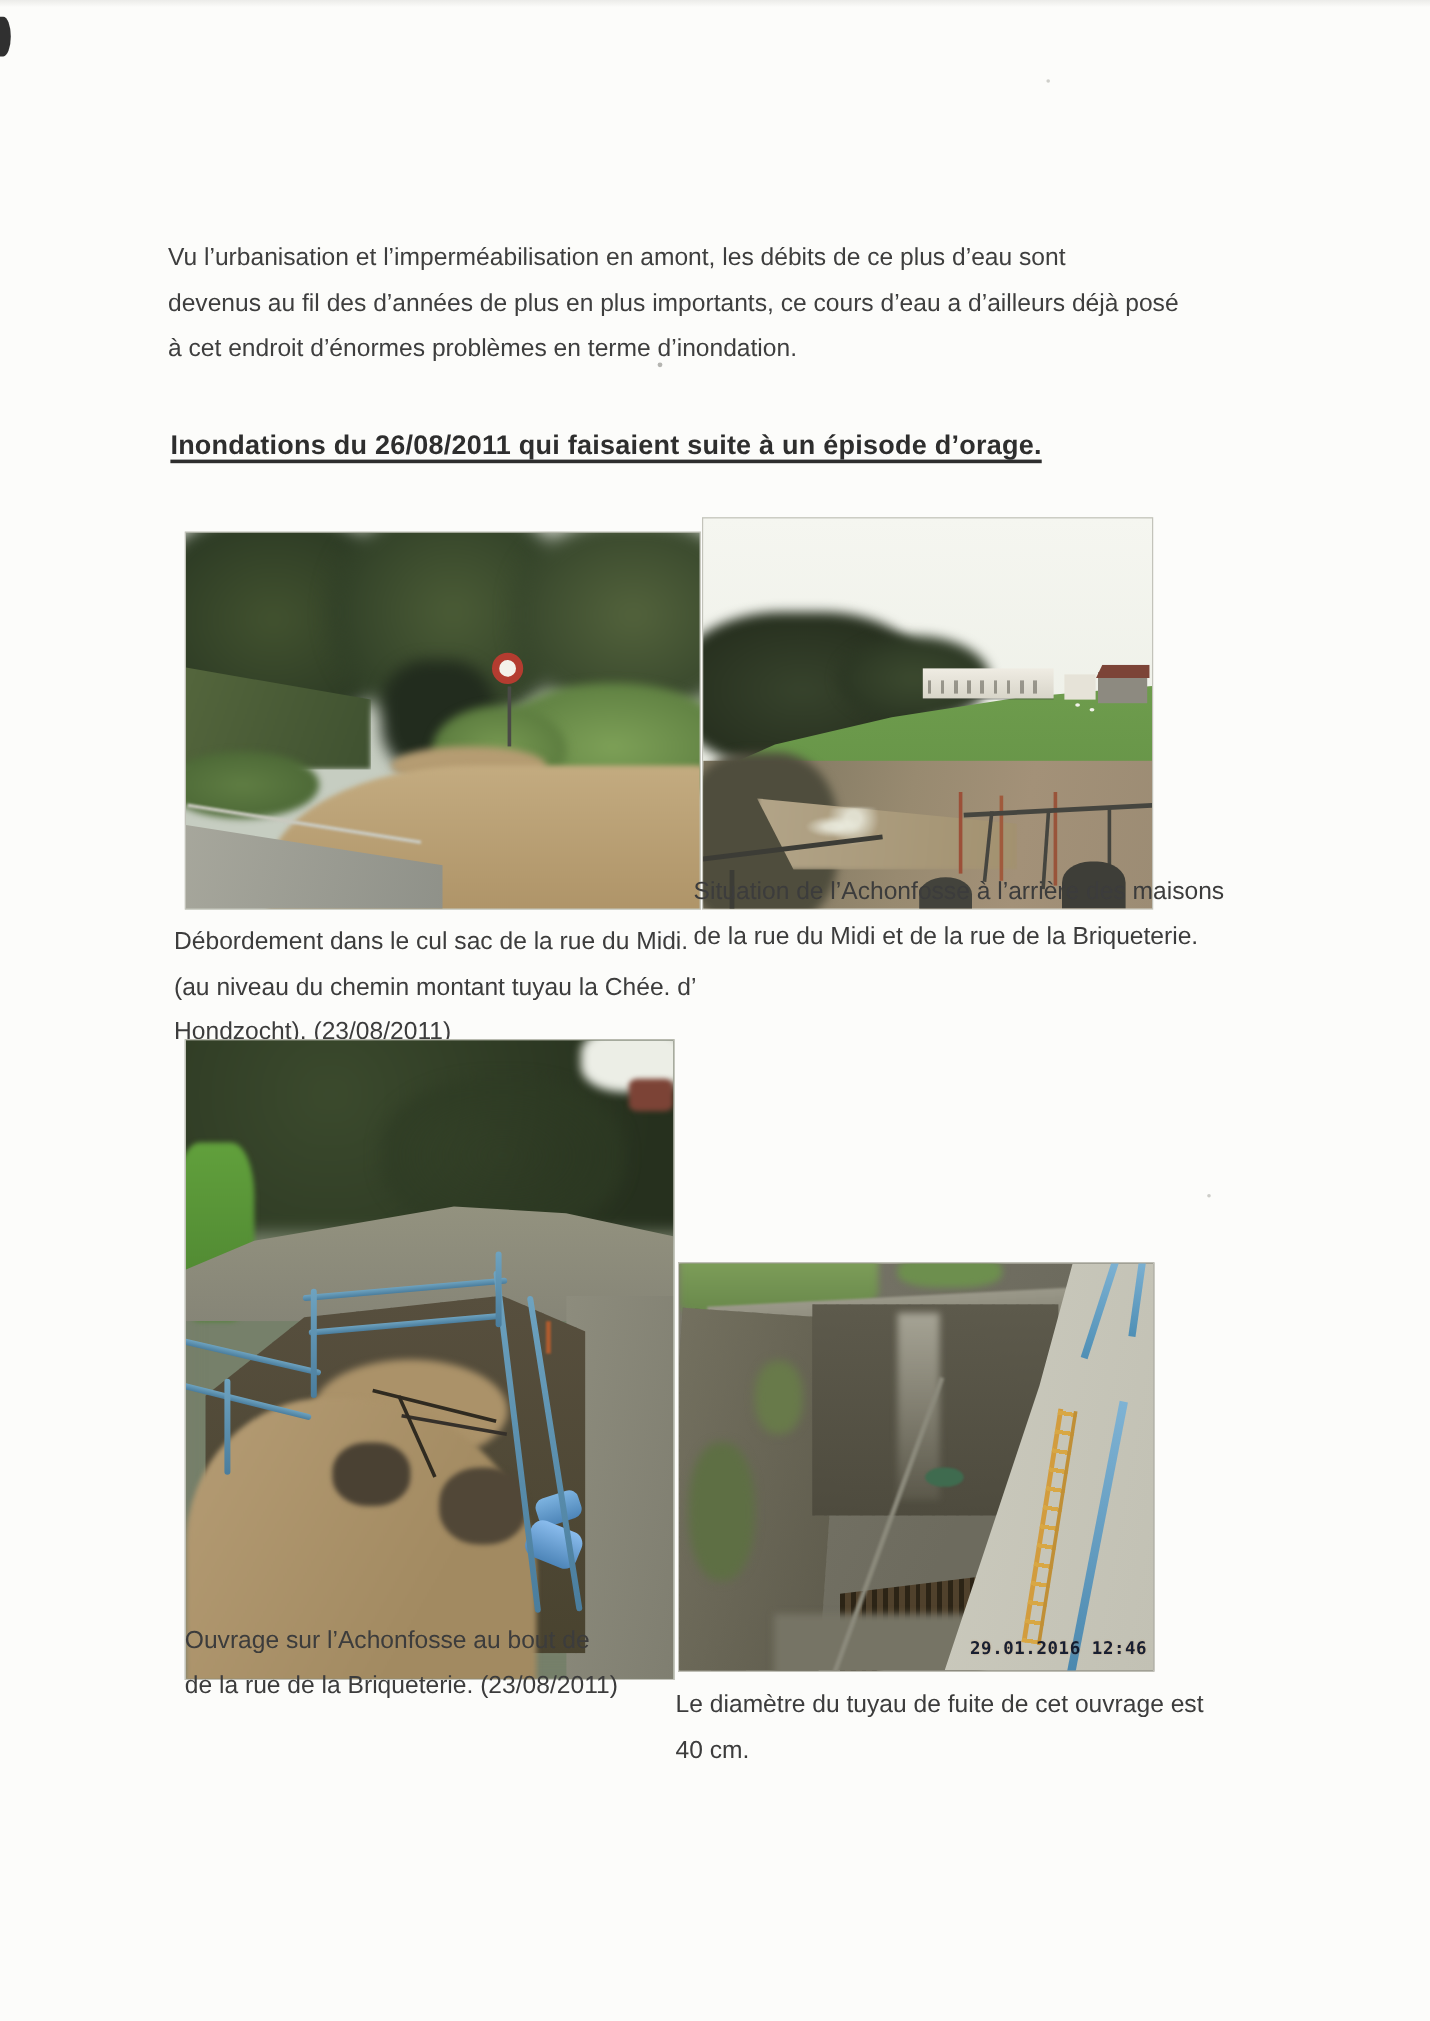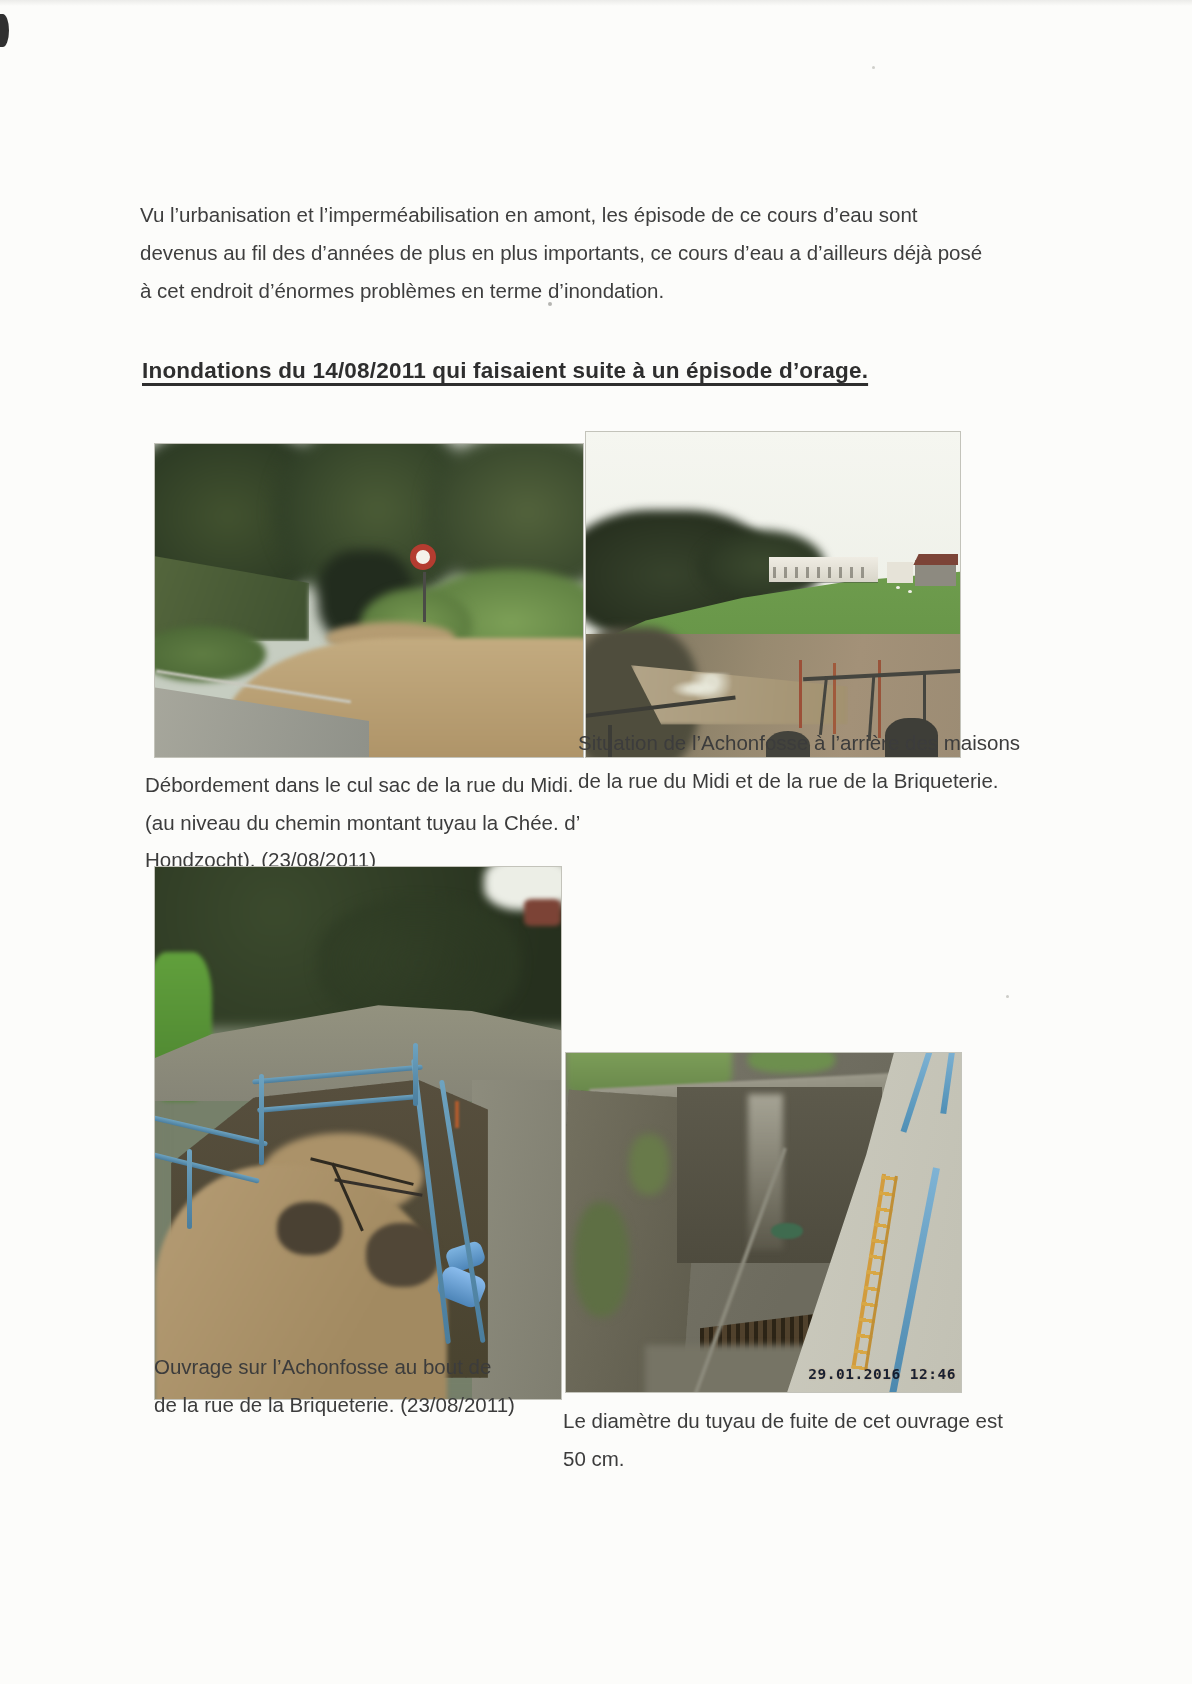--- a/index.html
+++ b/index.html
@@ -139,26 +139,26 @@
 
 <div class="page">
 
   <div class="edge-shade"></div>
   <div class="corner-mark"></div>
   <div class="speck speck1"></div>
   <div class="speck speck2"></div>
   <div class="speck speck3"></div>
 
   <div class="intro">
-    <div class="line">Vu l’urbanisation et l’imperméabilisation en amont, les épisode de ce cours d’eau sont</div>
+    <div class="line">Vu l’urbanisation et l’imperméabilisation en amont, les débits de ce plus d’eau sont</div>
     <div class="line">devenus au fil des d’années de plus en plus importants, ce cours d’eau a d’ailleurs déjà posé</div>
     <div class="line">à cet endroit d’énormes problèmes en terme d’inondation.</div>
   </div>
 
-  <div class="heading">Inondations du 14/08/2011 qui faisaient suite à un épisode d’orage.</div>
+  <div class="heading">Inondations du 26/08/2011 qui faisaient suite à un épisode d’orage.</div>
 
   <div class="photo" id="photo1">
     <div class="p1-sky"></div>
     <div class="p1-can1"></div>
     <div class="p1-can2"></div>
     <div class="p1-can3"></div>
     <div class="p1-dark-gap"></div>
     <div class="p1-hedge"></div>
     <div class="p1-bush1"></div>
     <div class="p1-bush2"></div>
@@ -268,16 +268,16 @@
     <div class="p4-timestamp">29.01.2016 12:46</div>
   </div>
 
   <div class="caption" style="left:154px;top:1348px;">
     <div class="line">Ouvrage sur l’Achonfosse au bout de</div>
     <div class="line">de la rue de la Briqueterie. (23/08/2011)</div>
   </div>
 
   <div class="caption" style="left:563px;top:1402px;">
     <div class="line">Le diamètre du tuyau de fuite de cet ouvrage est</div>
-    <div class="line">50 cm.</div>
+    <div class="line">40 cm.</div>
   </div>
 
 </div>
 
 </body></html>

